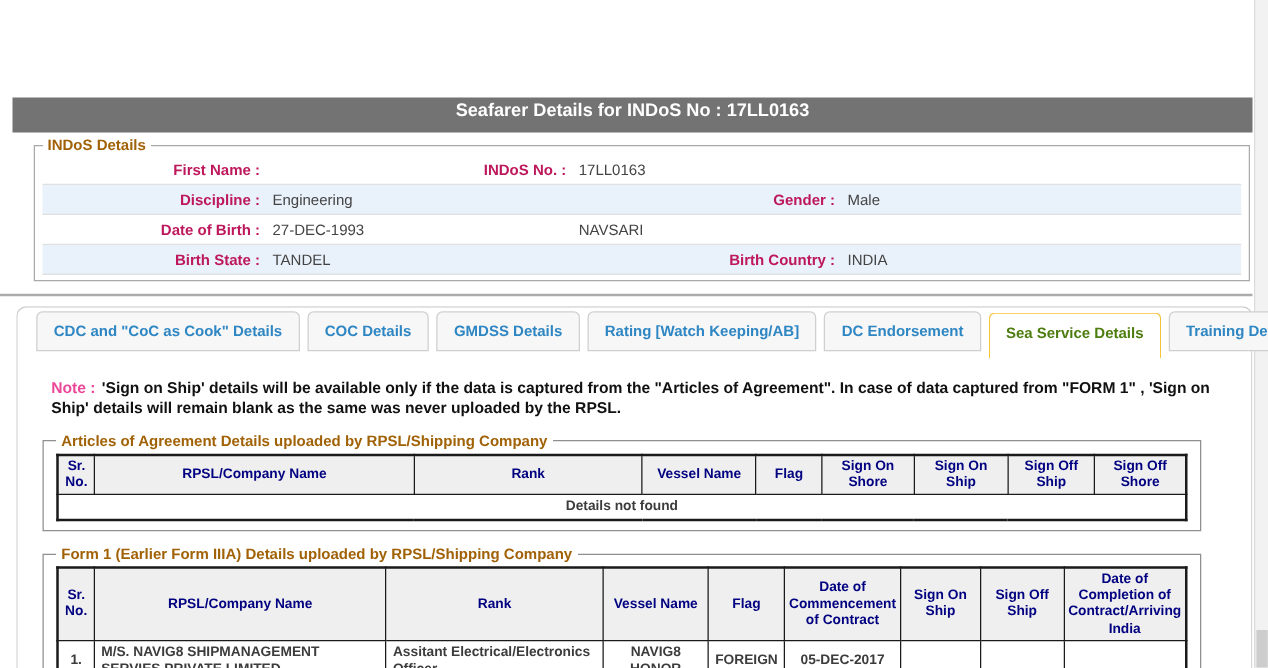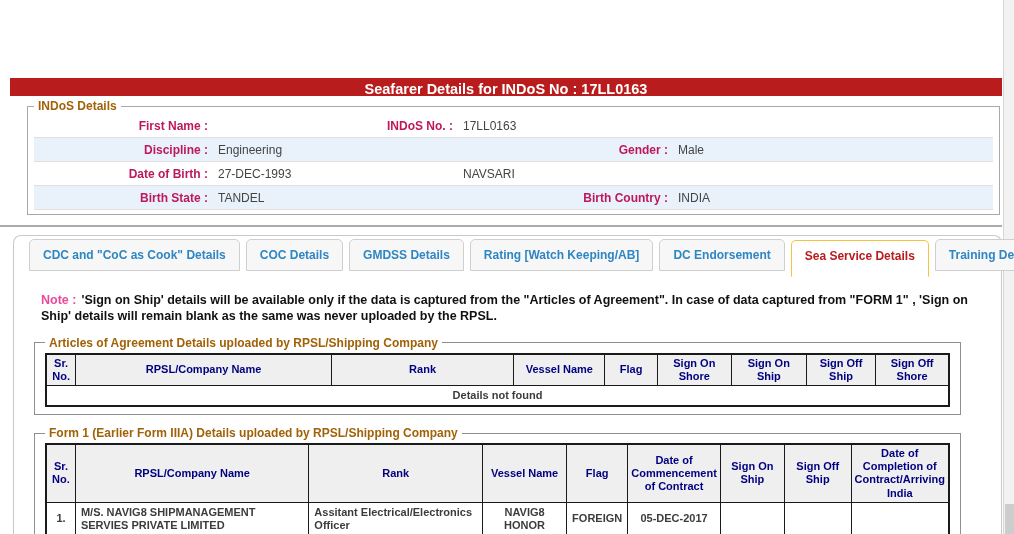--- a/index.html
+++ b/index.html
@@ -9,21 +9,21 @@
   
   .vscroll { position:fixed; top:0; right:0; width:11px; height:534px;
              background:#f2f2f2; border-left:1px solid #d6d6d6; }
   .vscroll-thumb { position:absolute; bottom:0; left:1px; width:9px; height:30px;
                    background:#cdcdcd; }
 
   .content { margin-right:12px; }
   .top-spacer { height:78px; }
 
   
-  .titlebar { margin-left:10px; height:18px; background:#b91c1c; color:#ffffff;
+  .titlebar { margin-left:10px; height:28px; background:#737373; color:#ffffff;
               font-size:14.5px; font-weight:bold; text-align:center; line-height:22px; }
 
   
   fieldset.indos { margin:3px 2px 0 27px; border:1px solid #a9a9a9;
                    padding:1px 6px 4px 6px; }
   fieldset.indos legend, fieldset.box legend
       { color:#a16207; font-weight:bold; font-size:12px; padding:0 4px; }
   .indos-row { display:grid; grid-template-columns:180px 245px 215px 1fr;
                height:24px; align-items:center; font-size:12px;
                border-bottom:1px solid #e0e0e0; }
@@ -33,21 +33,21 @@
 
   .divider { margin-top:10px; height:2px; background:#ababab; }
 
   
   .panel { margin:8px 0 0 13px; border:1px solid #c9c9c9; border-bottom:none;
            border-radius:8px 8px 0 0; height:312px; position:relative; }
   .tabs { display:flex; gap:6px; margin:3px 0 0 15px; align-items:flex-end; }
   .tab { font-size:12px; font-weight:bold; color:#2e86c3; background:#f7f7f7;
          border:1px solid #cfcfcf; border-radius:5px 5px 0 0; padding:8px 13px;
          white-space:nowrap; cursor:pointer; }
-  .tab.active { background:#ffffff; color:#b91c1c; border-color:#f5c33c;
+  .tab.active { background:#ffffff; color:#4d7c0f; border-color:#f5c33c;
                 border-bottom-color:transparent; padding-bottom:13px;
                 margin-bottom:-6px; position:relative; z-index:2; }
 
   .note { margin:21px 18px 0 27px; font-size:12.5px; font-weight:bold;
           color:#111; line-height:1.3; }
   .note .note-prefix { color:#ec4899; padding-right:5px; }
 
   
   fieldset.box { margin:11px 40px 0 20px; border:1px solid #8f8f8f;
                  padding:3px 10px 7px 10px; }

